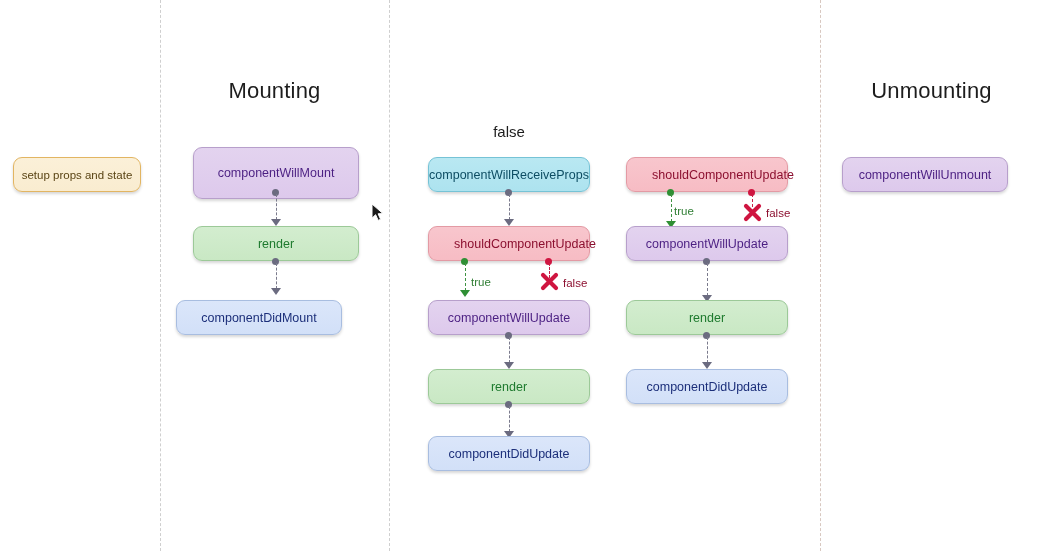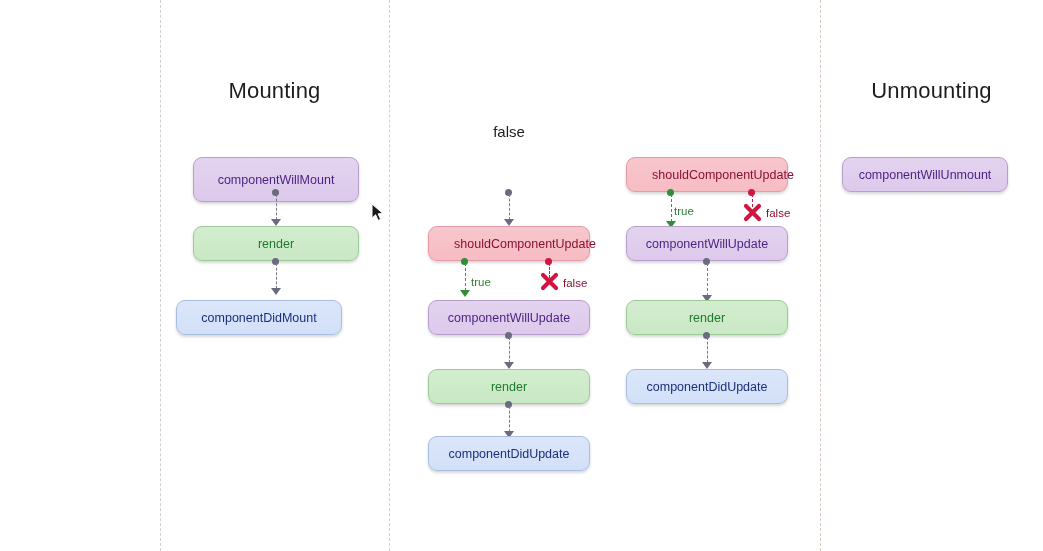--- a/index.html
+++ b/index.html
@@ -154,33 +154,35 @@
 
   <div class="divider" style="left:160px;"></div>
   <div class="divider" style="left:389px;"></div>
   <div class="divider warm" style="left:820px;"></div>
 
   <div class="phase-title" style="left:160px; top:78px; width:229px;">Mounting</div>
   <div class="phase-title" style="left:820px; top:78px; width:223px;">Unmounting</div>
 
   <div class="sub-title" style="left:428px; top:123px; width:162px;">false</div>
 
-
-  <div class="node purple" style="left:193px; top:157px; width:166px; height:45px;">componentWillMount</div>
+  <div class="node cream" style="left:13px; top:157px; width:128px; height:35px;">setup props and state</div>
+
+  <div class="node purple" style="left:193px; top:147px; width:166px; height:52px;">componentWillMount</div>
   <div class="dot" style="left:272px; top:189px;"></div>
   <div class="conn" style="left:276px; top:194px; height:26px;"></div>
   <div class="arrowhead" style="left:271px; top:219px;"></div>
 
   <div class="node green" style="left:193px; top:226px; width:166px; height:35px;">render</div>
   <div class="dot" style="left:272px; top:258px;"></div>
   <div class="conn" style="left:276px; top:263px; height:26px;"></div>
   <div class="arrowhead" style="left:271px; top:288px;"></div>
 
   <div class="node blue" style="left:176px; top:300px; width:166px; height:35px;">componentDidMount</div>
 
+  <div class="node cyan" style="left:428px; top:157px; width:162px; height:35px;">componentWillReceiveProps</div>
   <div class="dot" style="left:505px; top:189px;"></div>
   <div class="conn" style="left:509px; top:194px; height:26px;"></div>
   <div class="arrowhead" style="left:504px; top:219px;"></div>
 
   <div class="node pink" style="left:428px; top:226px; width:162px; height:35px;">shouldComponentUpdate</div>
 
   <div class="dot green" style="left:461px; top:258px;"></div>
   <div class="conn green-line" style="left:465px; top:263px; height:28px;"></div>
   <div class="arrowhead green" style="left:460px; top:290px;"></div>
   <div class="branch-label true" style="left:427px; top:276px;">true</div>

